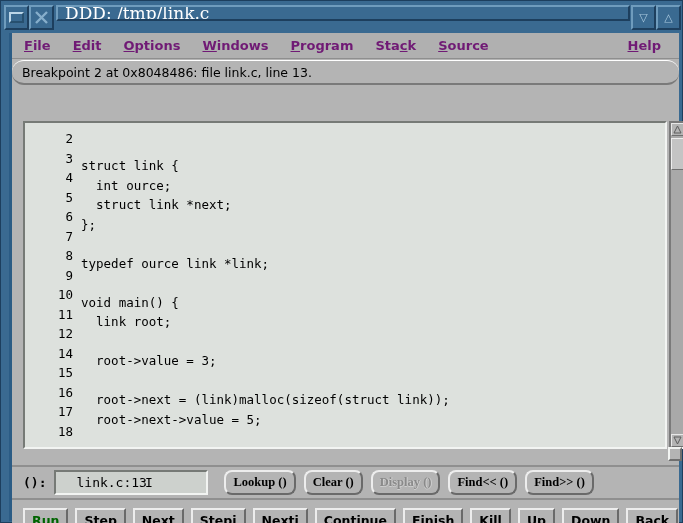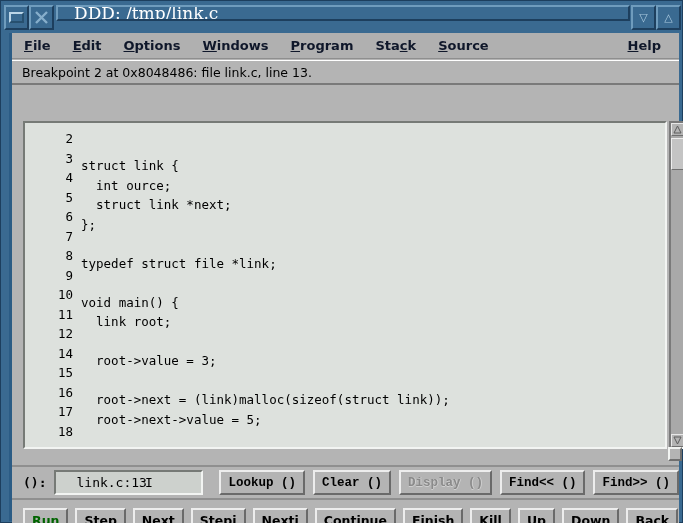--- a/index.html
+++ b/index.html
@@ -58,21 +58,21 @@
   #title-text-wrap {
     flex: 1;
     margin: 1px 1px 10px 2px;
     background: #3a6a91;
     border-top: 2px solid #6f9cbd;
     border-left: 2px solid #6f9cbd;
     border-right: 2px solid #1d3f5e;
     border-bottom: 2px solid #1d3f5e;
     display: flex;
     align-items: center;
-    padding-left: 16px;
+    padding-left: 7px;
     overflow: hidden;
   }
   #title-text {
     color: #ffffff;
     font-family: "DejaVu Serif", serif;
     font-size: 17px;
     white-space: nowrap;
     letter-spacing: 0px;
   }
 
@@ -93,39 +93,40 @@
     background: #b0b0b0;
     border-bottom: 1px solid #8e8e8e;
     display: flex;
     align-items: center;
     padding-left: 12px;
   }
   .menu-item {
     font-family: "DejaVu Sans", sans-serif;
     font-size: 13px;
     font-weight: bold;
-    color: #0f172a;
+    color: #701a75;
     margin-right: 22px;
     cursor: default;
     white-space: nowrap;
   }
   .menu-item .mn { text-decoration: underline; }
   #menu-help { margin-left: auto; margin-right: 18px; padding-left: 12px; }
 
   
   #statusline {
     position: absolute;
     left: 0; top: 27px;
     width: 667px; height: 25px;
     background: #b4b4b4;
     border-top: 1px solid #ffffff;
     border-bottom: 2px solid #7a7a7a;
     display: flex;
     align-items: center;
     padding-left: 10px;
+    border-radius: 12px;
   }
   #status-text {
     font-family: "DejaVu Sans", sans-serif;
     font-size: 12.5px;
     color: #000000;
     white-space: nowrap;
   }
 
   
   #source-region {
@@ -286,29 +287,30 @@
 
   .cmd-btn {
     height: 25px;
     margin-left: 8px;
     padding: 0 7px;
     background: #b4b4b4;
     border-top: 2px solid #ededed;
     border-left: 2px solid #ededed;
     border-right: 2px solid #6a6a6a;
     border-bottom: 2px solid #6a6a6a;
-    font-family: Liberation Mono, monospace;
+    font-family: Liberation Serif, serif;
     font-size: 12.5px;
     font-weight: bold;
     color: #000000;
     display: flex;
     align-items: center;
     justify-content: center;
     white-space: nowrap;
     cursor: default;
+    border-radius: 8px;
   }
   .cmd-btn.first { margin-left: 16px; }
   .cmd-btn.disabled {
     color: #8a8a8a;
     text-shadow: 1px 0 0 #cfcfcf, 0 1px 0 #cfcfcf;
   }
 
   
   #toolbar {
     position: absolute;
@@ -380,21 +382,21 @@
       <div id="source-top-filler"></div>
 
       <div id="source-frame">
         <div id="code">
             <div class="code-line"><span class="ln">2</span><span class="ltxt"></span></div>
             <div class="code-line"><span class="ln">3</span><span class="ltxt">struct link {</span></div>
             <div class="code-line"><span class="ln">4</span><span class="ltxt">  int ource;</span></div>
             <div class="code-line"><span class="ln">5</span><span class="ltxt">  struct link *next;</span></div>
             <div class="code-line"><span class="ln">6</span><span class="ltxt">};</span></div>
             <div class="code-line"><span class="ln">7</span><span class="ltxt"></span></div>
-            <div class="code-line"><span class="ln">8</span><span class="ltxt">typedef struct file *link;</span></div>
+            <div class="code-line"><span class="ln">8</span><span class="ltxt">typedef ource link *link;</span></div>
             <div class="code-line"><span class="ln">9</span><span class="ltxt"></span></div>
             <div class="code-line"><span class="ln">10</span><span class="ltxt">void main() {</span></div>
             <div class="code-line"><span class="ln">11</span><span class="ltxt">  link root;</span></div>
             <div class="code-line"><span class="ln">12</span><span class="ltxt"></span></div>
             <div class="code-line"><span class="ln">14</span><span class="ltxt">  root-&gt;value = 3;</span></div>
             <div class="code-line"><span class="ln">15</span><span class="ltxt"></span></div>
             <div class="code-line"><span class="ln">16</span><span class="ltxt">  root-&gt;next = (link)malloc(sizeof(struct link));</span></div>
             <div class="code-line"><span class="ln">17</span><span class="ltxt">  root-&gt;next-&gt;value = 5;</span></div>
             <div class="code-line"><span class="ln">18</span><span class="ltxt"></span></div>
           </div>

